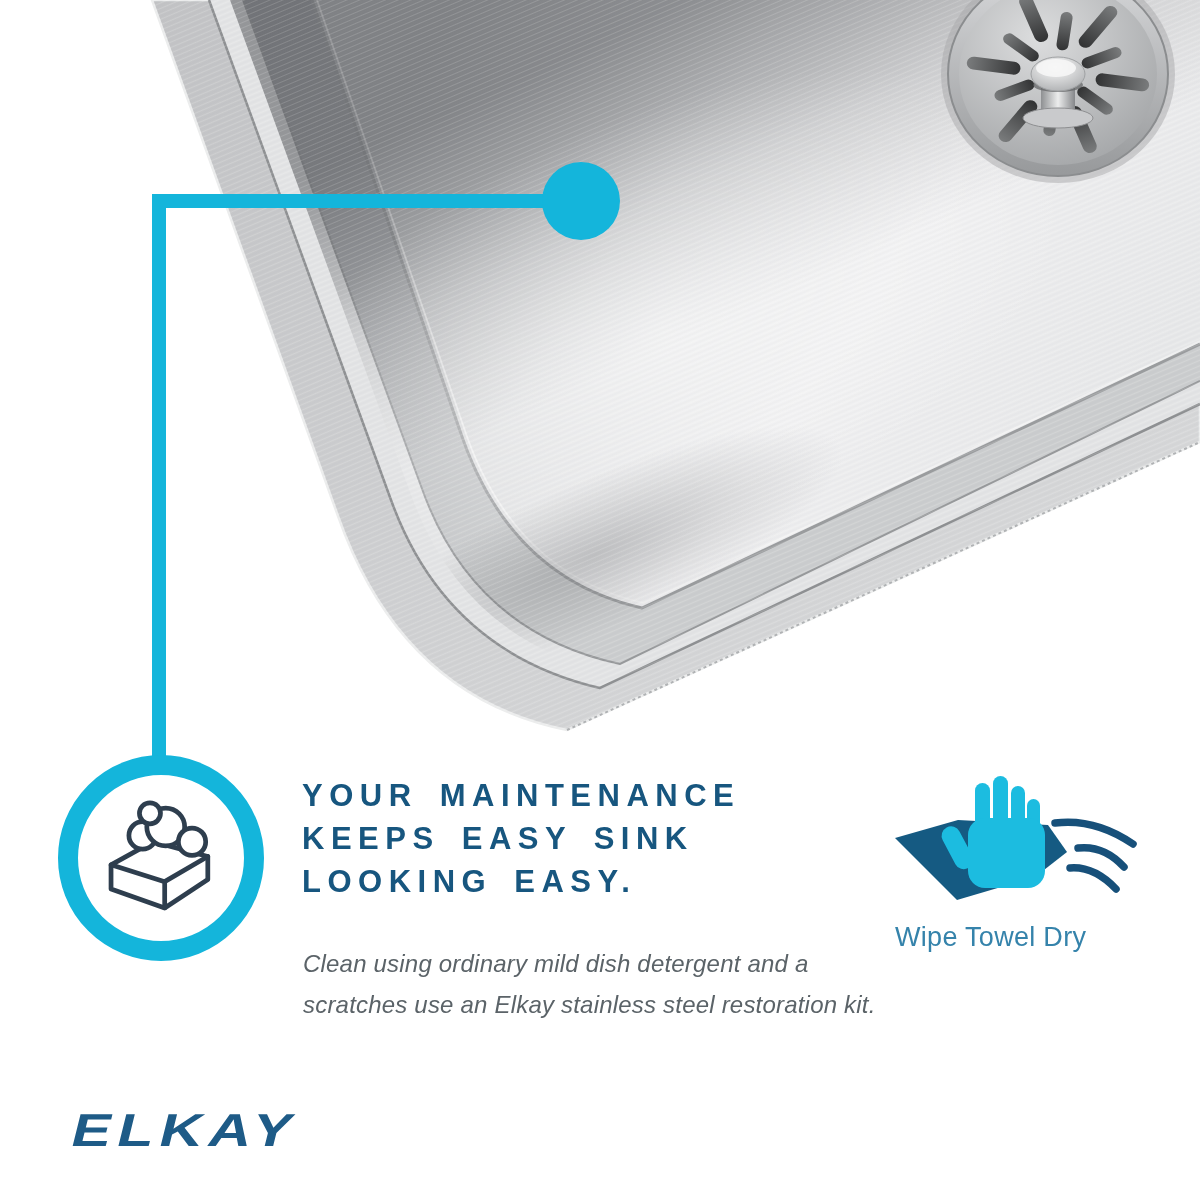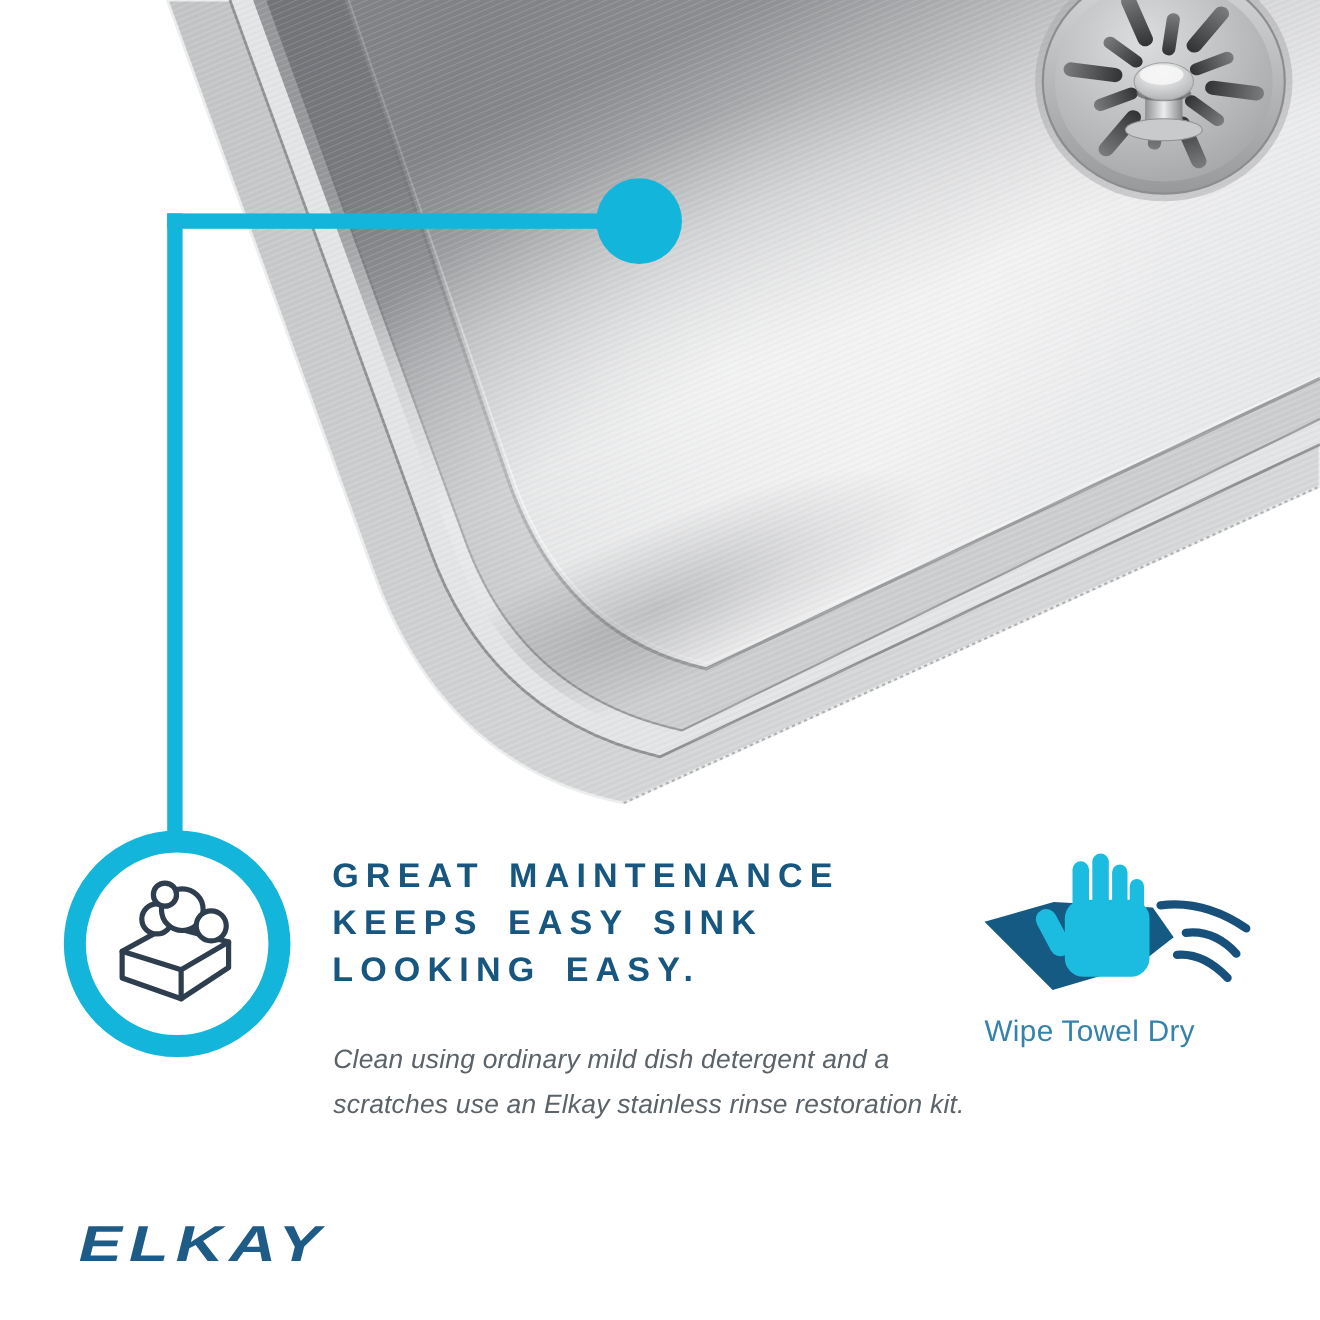--- a/index.html
+++ b/index.html
@@ -171,27 +171,27 @@
     <path d="M20,74 L60,52 L112,66 L112,88 L71,115 L20,97 Z"></path>
     <path class="edge" d="M20,74 L71,90 L112,66 M71,90 L71,115"></path>
     <circle cx="50" cy="46" r="13"></circle>
     <circle cx="72" cy="38" r="18"></circle>
     <circle cx="57" cy="25" r="10"></circle>
     <circle cx="97" cy="52" r="13"></circle>
   </svg>
 </div>
 
 <div class="headline">
-  <span>GREAT MAINTENANCE</span>
+  <span>YOUR MAINTENANCE</span>
   <span>KEEPS EASY SINK</span>
   <span>LOOKING EASY.</span>
 </div>
 <div class="bodytext">
   <span>Clean using ordinary mild dish detergent and a</span>
-  <span>scratches use an Elkay stainless rinse restoration kit.</span>
+  <span>scratches use an Elkay stainless steel restoration kit.</span>
 </div>
 
 <svg class="wipe-icon" width="270" height="160" viewBox="0 0 270 160">
   <path class="towel" d="M17,70 L80,52 L170,57 L189,84 L157,109 L79,132 Z"></path>
   <g class="hand">
     <rect x="97" y="15" width="15" height="52" rx="7.5"></rect>
     <rect x="115" y="8" width="15" height="58" rx="7.5"></rect>
     <rect x="133" y="18" width="14" height="50" rx="7"></rect>
     <rect x="149" y="31" width="13" height="42" rx="6.5"></rect>
     <rect x="70" y="57" width="19" height="46" rx="9.5" transform="rotate(-28 79 80)"></rect>

